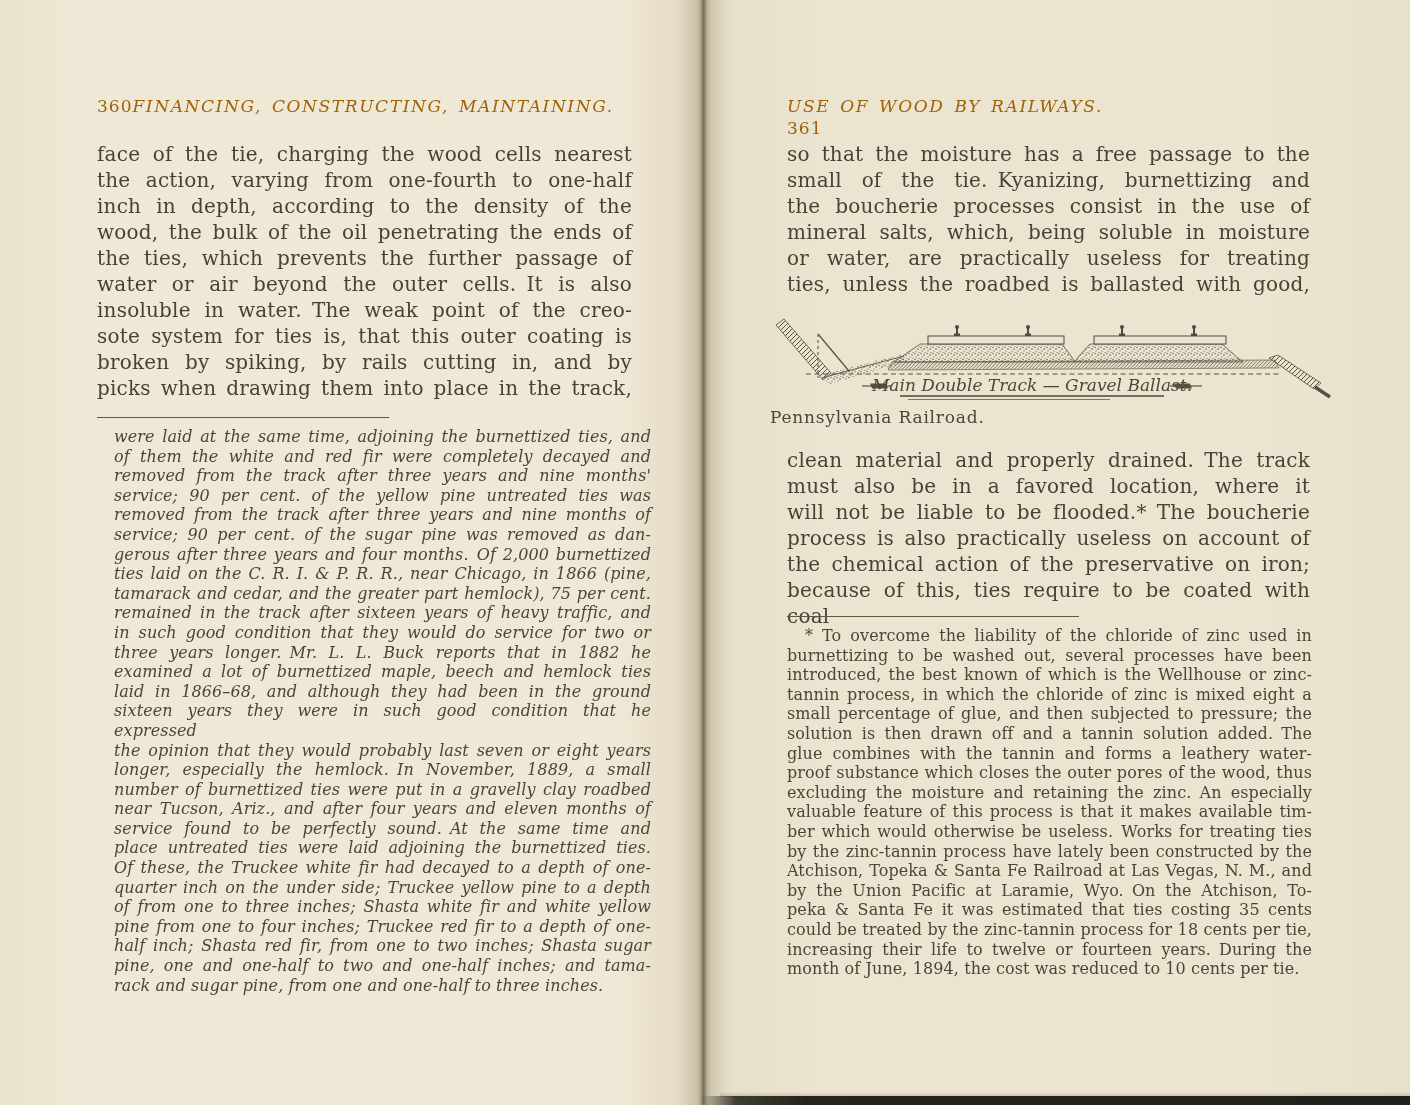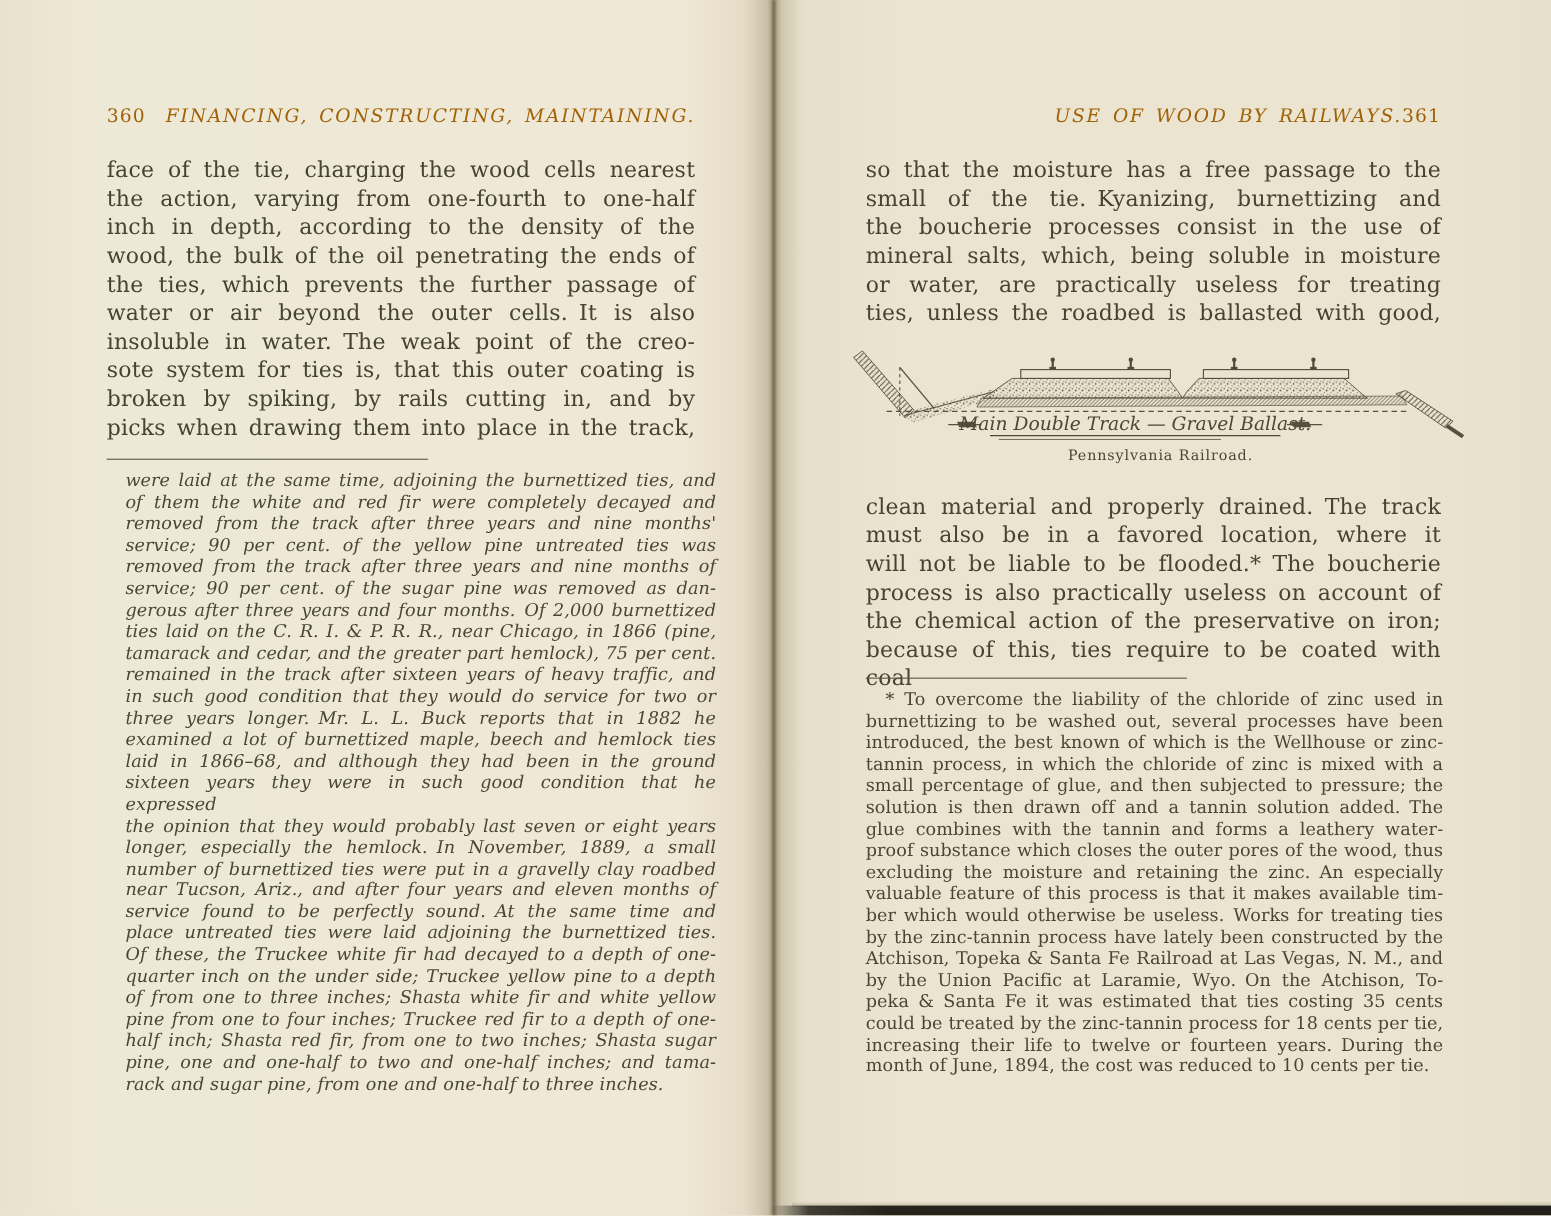--- a/index.html
+++ b/index.html
@@ -41,24 +41,24 @@
   
   .runhead{
     position:absolute;top:95px;height:22px;
     font-size:17px;line-height:22px;
     color:#a16207;
     display:flex;align-items:baseline;
   }
   .runhead .pageno{font-style:normal;letter-spacing:1px;}
   .runhead .title{
     font-style:italic;letter-spacing:1.6px;
-    flex:1;text-align:right;word-spacing:3px;
+    flex:1;text-align:left;word-spacing:3px;
   }
   #head-left{left:97px;width:535px;}
-  #head-right{left:787px;width:523px;}
+  #head-right{left:787px;width:523px;flex-direction:column;}
 
   
   .bodyblock{
     position:absolute;
     font-size:20px;line-height:26px;
     letter-spacing:0.2px;
     color:#474334;
   }
   #body-left{left:97px;top:141px;width:535px;}
   #body-right-top{left:787px;top:141px;width:523px;}
@@ -83,22 +83,22 @@
   #footnote-left{left:114px;top:427px;width:537px;font-style:italic;}
   #footnote-right{left:787px;top:626px;width:525px;}
   #footnote-right .line:first-child{text-indent:18px;}
 
   
   #figure{
     position:absolute;left:770px;top:316px;width:570px;
   }
   #figure svg{display:block;}
   .fig-caption{
-    margin-top:3px;text-align:center;
-    font-size:13px;letter-spacing:0.8px;color:#4a4637;
+    margin-top:3px;
+    font-size:17px;letter-spacing:0.8px;color:#4a4637;
   }
 </style>
 </head>
 <body>
 
 <div class="paper"></div>
 <div class="gutter-band"></div>
 <div class="gutter-line"></div>
 <div class="book-edge-soft"></div>
 <div class="book-edge"></div>
@@ -247,21 +247,21 @@
     <div class="line">process is also practically useless on account of</div>
     <div class="line">the chemical action of the preservative on iron;</div>
     <div class="line">because of this, ties require to be coated with coal</div>
   </div>
 
 <div class="fnrule" id="fnrule-right"></div>
 <div class="footnote" id="footnote-right">
     <div class="line">* To overcome the liability of the chloride of zinc used in</div>
     <div class="line">burnettizing to be washed out, several processes have been</div>
     <div class="line">introduced, the best known of which is the Wellhouse or zinc-</div>
-    <div class="line">tannin process, in which the chloride of zinc is mixed with a</div>
+    <div class="line">tannin process, in which the chloride of zinc is mixed eight a</div>
     <div class="line">small percentage of glue, and then subjected to pressure; the</div>
     <div class="line">solution is then drawn off and a tannin solution added. The</div>
     <div class="line">glue combines with the tannin and forms a leathery water-</div>
     <div class="line">proof substance which closes the outer pores of the wood, thus</div>
     <div class="line">excluding the moisture and retaining the zinc. An especially</div>
     <div class="line">valuable feature of this process is that it makes available tim-</div>
     <div class="line">ber which would otherwise be useless. Works for treating ties</div>
     <div class="line">by the zinc-tannin process have lately been constructed by the</div>
     <div class="line">Atchison, Topeka &amp; Santa Fe Railroad at Las Vegas, N. M., and</div>
     <div class="line">by the Union Pacific at Laramie, Wyo. On the Atchison, To-</div>

